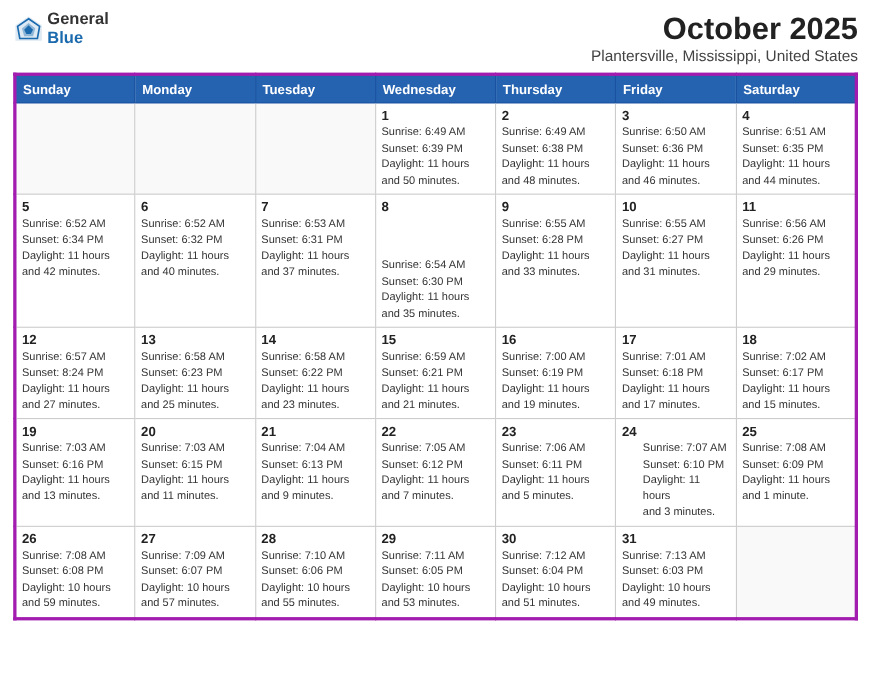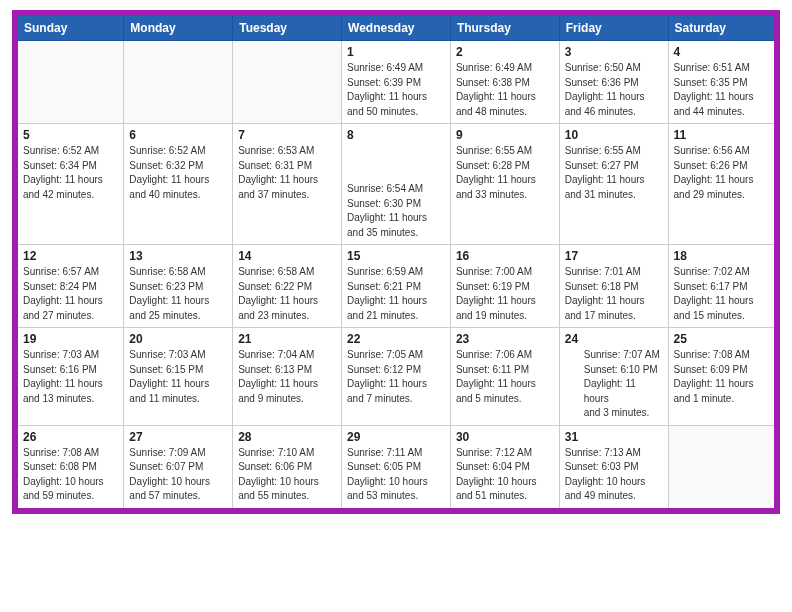--- a/index.html
+++ b/index.html
@@ -56,21 +56,21 @@
       color: #222;
     }
     .title-block h2 {
       font-size: 14px;
       font-weight: normal;
       color: #444;
     }
     .calendar {
       width: 100%;
       border-collapse: collapse;
-      border: 6px solid #a21caf;
+      border: 3px solid #a21caf;
     }
     .calendar th {
       background: #2563b0;
       color: #fff;
       font-size: 12px;
       font-weight: bold;
       padding: 5px 6px;
       text-align: left;
       border: 1px solid #1a52a0;
     }
@@ -100,20 +100,38 @@
       line-height: 1.45;
     }
     tr.week-row td {
       height: 82px;
     }
   </style>
 </head>
 <body>
 
 <div class="page">
+  <div class="header">
+    <div class="logo">
+      <svg class="logo-icon" viewBox="0 0 28 28" xmlns="http://www.w3.org/2000/svg">
+        <polygon points="14,2 26,10 26,24 2,24 2,10" fill="#1a6aad" opacity="0.15"></polygon>
+        <polygon points="14,4 24,11 22,22 6,22 4,11" fill="none" stroke="#1a6aad" stroke-width="1.5"></polygon>
+        <polygon points="14,8 20,13 18,20 10,20 8,13" fill="#1a6aad" opacity="0.4"></polygon>
+        <polygon points="14,10 18,14 16,18 12,18 10,14" fill="#1a6aad"></polygon>
+      </svg>
+      <div class="logo-text">
+        <span class="logo-general">General</span>
+        <span class="logo-blue">Blue</span>
+      </div>
+    </div>
+    <div class="title-block">
+      <h1>October 2025</h1>
+      <h2>Plantersville, Mississippi, United States</h2>
+    </div>
+  </div>
 
   <table class="calendar">
     <thead>
       <tr>
         <th>Sunday</th>
         <th>Monday</th>
         <th>Tuesday</th>
         <th>Wednesday</th>
         <th>Thursday</th>
         <th>Friday</th>

